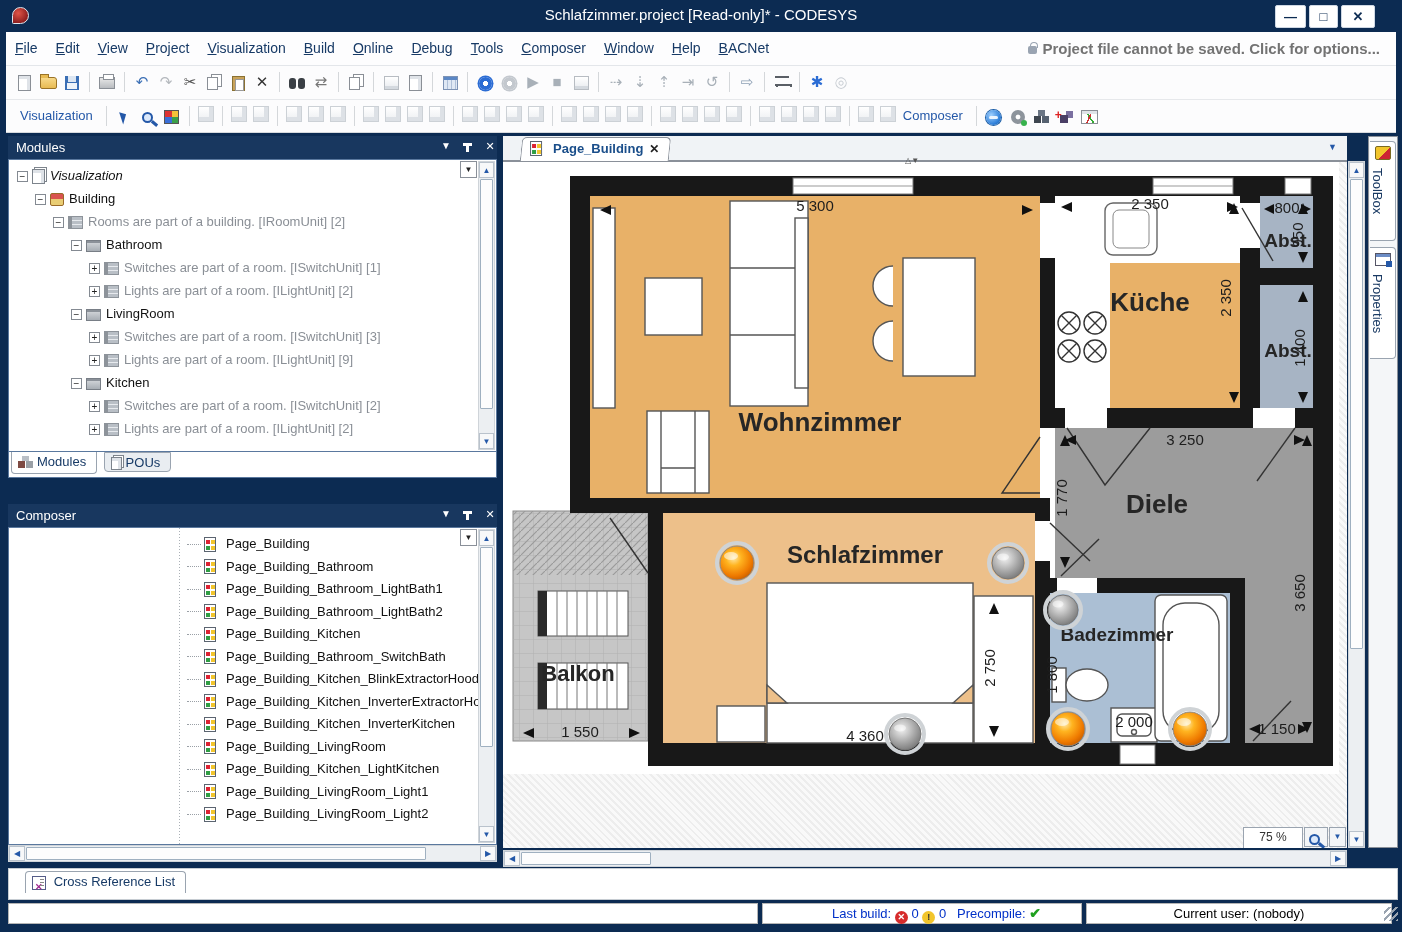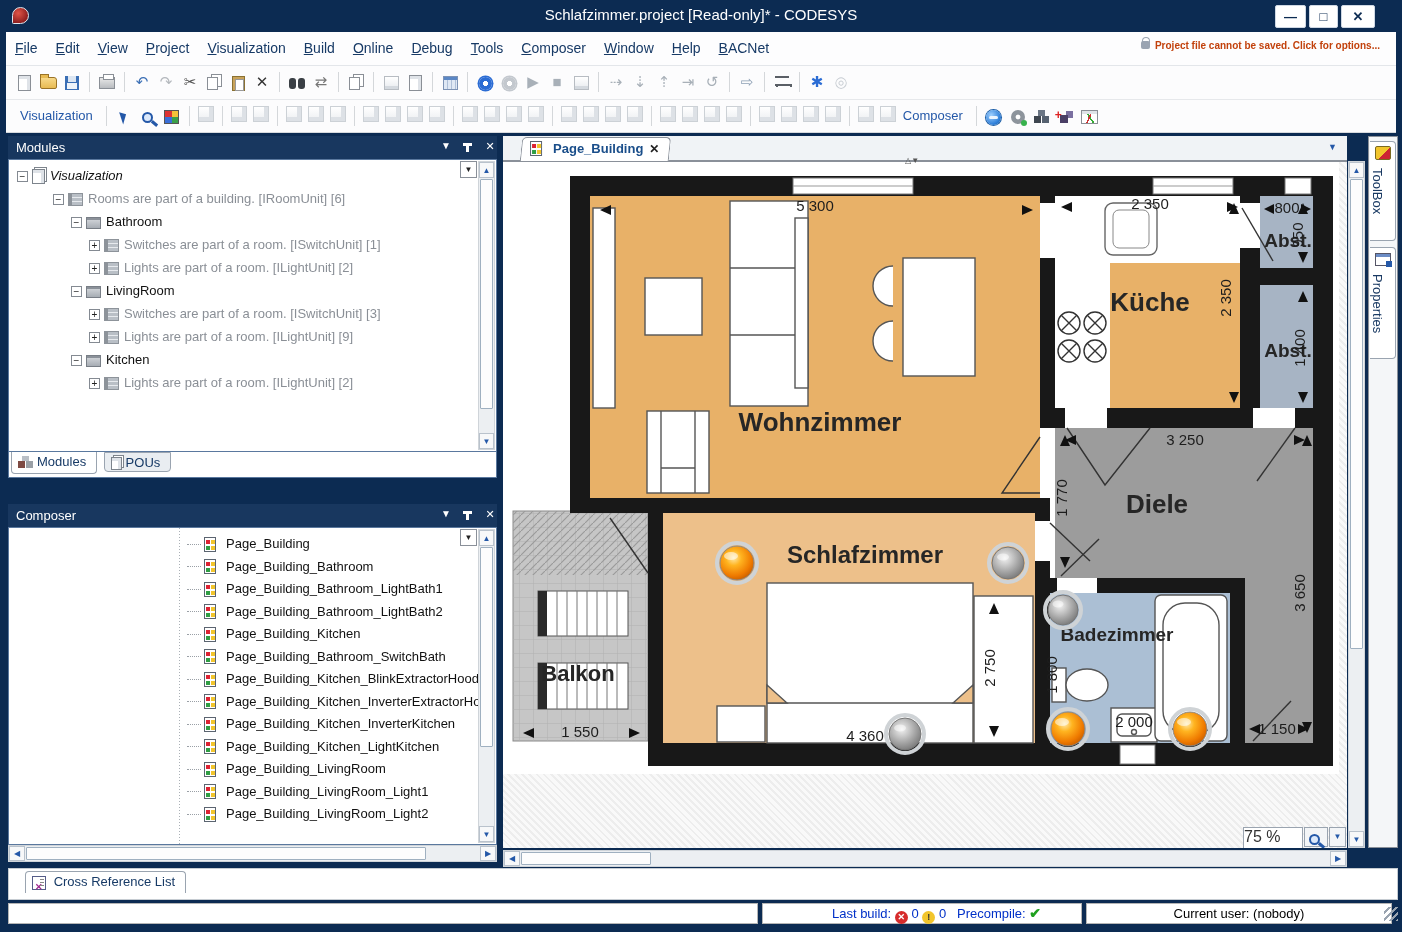--- a/index.html
+++ b/index.html
@@ -10,21 +10,21 @@
   
   #titlebar { left:0; top:0; width:1402px; height:32px; background:#0c2b52; color:#fff; }
   #app-icon { left:12px; top:7px; width:17px; height:17px; background:radial-gradient(circle at 35% 35%, #e05548, #8f1f1f 70%); border-radius:50% 50% 50% 8%; border:1px solid #dfe6ee; }
   #window-title { left:0; right:0; top:6px; text-align:center; font-size:15px; color:#fff; }
   .winbtn { top:5px; height:23px; background:#fff; border:1px solid #cfd8e4; border-radius:2px; color:#0c2b52; text-align:center; font-weight:bold; font-size:13px; line-height:21px; }
 
   
   #menubar { left:6px; top:32px; width:1390px; height:34px; background:#fdfdfe; border-bottom:1px solid #e3e6ea; }
   .menu-item { display:inline-block; margin:8px 9px 0 9px; font-size:14px; color:#173a66; }
   .menu-item::first-letter { text-decoration:underline; }
-  #save-warning { right:16px; top:8px; font-size:10px; font-weight:bold; color:#c2410c;margin-left:45px; }
+  #save-warning { right:16px; top:8px; font-size:15px; font-weight:bold; color:#737373;margin-left:45px; }
   #lock-icon { display:inline-block; width:9px; height:8px; background:#9aa4b2; border-radius:2px; position:relative; margin-right:5px; }
   #lock-icon::before { content:""; position:absolute; left:1.5px; top:-4px; width:6px; height:5px; border:1.5px solid #9aa4b2; border-bottom:none; border-radius:4px 4px 0 0; }
 
   
   #toolbar1 { left:6px; top:66px; width:1390px; height:34px; background:#fcfcfd; border-bottom:1px solid #e6e8eb; padding:4px 2px 0 6px; white-space:nowrap; }
   #toolbar2 { left:6px; top:100px; width:1390px; height:33px; background:#fcfcfd; border-bottom:1px solid #d7dade; padding:4px 2px 0 10px; white-space:nowrap; }
   .tbi { display:inline-block; width:24px; height:24px; text-align:center; line-height:24px; font-size:15px; vertical-align:top; border-radius:3px; }
   .tsep { display:inline-block; width:1px; height:20px; background:#d4d7da; margin:2px 5px; vertical-align:top; }
   .tblabel { display:inline-block; color:#2458a8; font-size:13px; margin:4px 8px 0 4px; vertical-align:top; }
   .ic { display:inline-block; vertical-align:middle; }
@@ -116,21 +116,21 @@
 
   
   #editor-tabbar { left:503px; top:136px; width:844px; height:25px; background:#f0f3f6; border-bottom:1px solid #8a9099; }
   #editor-tab { position:absolute; left:18px; top:1px; height:24px; background:#fff; border:1px solid #8a9099; border-bottom:none; border-radius:5px 5px 0 0; padding:3px 10px 0 8px; transform:skewX(-6deg); }
   #editor-tab .inner { transform:skewX(6deg); display:flex; align-items:center; gap:6px; }
   #editor-tab .lbl { color:#1a4e8a; font-weight:bold; font-size:13px; }
   #editor-tab .close { color:#222; font-weight:bold; font-size:12px; }
   #canvas { left:503px; top:161px; width:844px; height:687px; background:repeating-linear-gradient(45deg,#ededed 0 2px,#f9f9f9 2px 5px); border-top:1px solid #8a9099; overflow:hidden; }
   #canvas-page { left:0; top:0; width:836px; height:612px; background:#fff; }
   #splitter-handle { left:905px; top:156px; width:30px; height:10px; color:#555; font-size:8px; line-height:10px; z-index:5; }
-  #zoombox { left:740px; top:665px; width:60px; height:33px; background:#fff; border:1px solid #9aa4b0; font-size:16px; text-align:left; line-height:18px; color:#333; }
+  #zoombox { left:740px; top:665px; width:60px; height:33px; background:#fff; border:1px solid #9aa4b0; font-size:12px; text-align:center; line-height:18px; color:#333; }
   #zoom-mag-btn { left:801px; top:665px; width:24px; height:20px; background:#f3f5f7; border:1px solid #9aa4b0; padding:2px 0 0 4px; }
   #zoom-drop-btn { left:826px; top:665px; width:17px; height:20px; background:#f3f5f7; border:1px solid #9aa4b0; color:#2458a8; font-size:8px; text-align:center; line-height:18px; }
 
   
   #side-strip { left:1368px; top:136px; width:30px; height:712px; background:#f4f6f8; border:1px solid #8a9099; }
   .side-tab { position:absolute; left:1px; width:26px; border:1px solid #9aa4b0; border-left:none; background:#fff; border-radius:0 4px 4px 0; padding-top:4px; text-align:center; }
   .side-tab .vlabel { writing-mode:vertical-rl; font-size:13px; color:#1a3a63; margin-top:4px; }
   .ic-toolbox { display:inline-block; width:16px; height:14px; background:linear-gradient(135deg,#f2c52c 55%,#c23 55%); border:1px solid #7a6a20; border-radius:2px; }
   .ic-props { display:inline-block; width:16px; height:13px; background:#fff; border:1px solid #556; box-shadow:inset 0 3px 0 #6b8cc5; position:relative; }
   .ic-props::after { content:""; position:absolute; right:-2px; bottom:-2px; width:6px; height:6px; background:#2458a8; }
@@ -169,28 +169,30 @@
 
 <div class="abs panel-header" style="left:8px;top:136px;width:489px;">
   <span>Modules</span>
   <span class="ph-btn" style="left:430px;">▼</span>
   <span class="pin" style="left:458px;"></span>
   <span class="ph-btn" style="left:474px;font-size:11px;">✕</span>
 </div>
 <div class="abs panel-body" style="left:8px;top:159px;width:489px;height:293px;">
   <div id="modules-rows" style="padding:4px 0 0 4px;">
       <div class="trow" style="padding-left: 4px;"><span class="exp">−</span><span class="mi mi-doc"></span><span class="st-italic">Visualization</span></div>
-      <div class="trow" style="padding-left: 40px;"><span class="exp">−</span><span class="mi mi-stack"></span><span class="st-gray">Rooms are part of a building. [IRoomUnit] [6]</span></div>
+      <div class="trow" style="padding-left: 22px;"><span class="exp">−</span><span class="mi mi-building"></span><span class="st-normal">Building</span></div>
+      <div class="trow" style="padding-left: 40px;"><span class="exp">−</span><span class="mi mi-stack"></span><span class="st-gray">Rooms are part of a building. [IRoomUnit] [2]</span></div>
       <div class="trow" style="padding-left: 58px;"><span class="exp">−</span><span class="mi mi-box"></span><span class="st-normal">Bathroom</span></div>
       <div class="trow" style="padding-left: 76px;"><span class="exp">+</span><span class="mi mi-stack"></span><span class="st-gray">Switches are part of a room. [ISwitchUnit] [1]</span></div>
       <div class="trow" style="padding-left: 76px;"><span class="exp">+</span><span class="mi mi-stack"></span><span class="st-gray">Lights are part of a room. [ILightUnit] [2]</span></div>
       <div class="trow" style="padding-left: 58px;"><span class="exp">−</span><span class="mi mi-box"></span><span class="st-normal">LivingRoom</span></div>
       <div class="trow" style="padding-left: 76px;"><span class="exp">+</span><span class="mi mi-stack"></span><span class="st-gray">Switches are part of a room. [ISwitchUnit] [3]</span></div>
       <div class="trow" style="padding-left: 76px;"><span class="exp">+</span><span class="mi mi-stack"></span><span class="st-gray">Lights are part of a room. [ILightUnit] [9]</span></div>
       <div class="trow" style="padding-left: 58px;"><span class="exp">−</span><span class="mi mi-box"></span><span class="st-normal">Kitchen</span></div>
+      <div class="trow" style="padding-left: 76px;"><span class="exp">+</span><span class="mi mi-stack"></span><span class="st-gray">Switches are part of a room. [ISwitchUnit] [2]</span></div>
       <div class="trow" style="padding-left: 76px;"><span class="exp">+</span><span class="mi mi-stack"></span><span class="st-gray">Lights are part of a room. [ILightUnit] [2]</span></div>
     </div>
   <div class="combo-btn" style="right:19px;top:1px;">▼</div>
   <div class="sb-v" style="right:1px;top:1px;bottom:1px;">
     <div class="sb-btn" style="left:0;top:0;width:15px;height:16px;">▲</div>
     <div class="sb-thumb" style="left:1px;top:17px;width:13px;height:230px;"></div>
     <div class="sb-btn" style="left:0;bottom:0;width:15px;height:16px;">▼</div>
   </div>
 </div>
 <div class="abs" style="left:8px;top:452px;width:489px;height:26px;background:#fff;border:1px solid #5a789e;border-top:none;padding-left:2px;">
@@ -248,26 +250,26 @@
         <span class="dlabel">Page_Building_Kitchen_InverterExtractorHood</span>
       </div>
       <div class="drow">
         <span class="conn"></span>
         <span class="mi mi-vis"></span>
         <span class="dlabel">Page_Building_Kitchen_InverterKitchen</span>
       </div>
       <div class="drow">
         <span class="conn"></span>
         <span class="mi mi-vis"></span>
+        <span class="dlabel">Page_Building_LivingRoom</span>
+      </div>
+      <div class="drow">
+        <span class="conn"></span>
+        <span class="mi mi-vis"></span>
         <span class="dlabel">Page_Building_Kitchen_LightKitchen</span>
-      </div>
-      <div class="drow">
-        <span class="conn"></span>
-        <span class="mi mi-vis"></span>
-        <span class="dlabel">Page_Building_LivingRoom</span>
       </div>
       <div class="drow">
         <span class="conn"></span>
         <span class="mi mi-vis"></span>
         <span class="dlabel">Page_Building_LivingRoom_Light1</span>
       </div>
       <div class="drow">
         <span class="conn"></span>
         <span class="mi mi-vis"></span>
         <span class="dlabel">Page_Building_LivingRoom_Light2</span>

